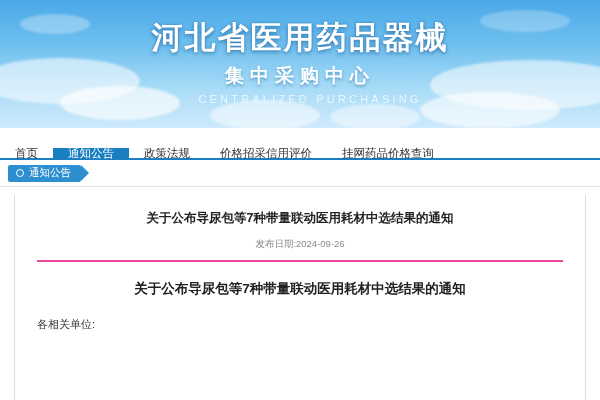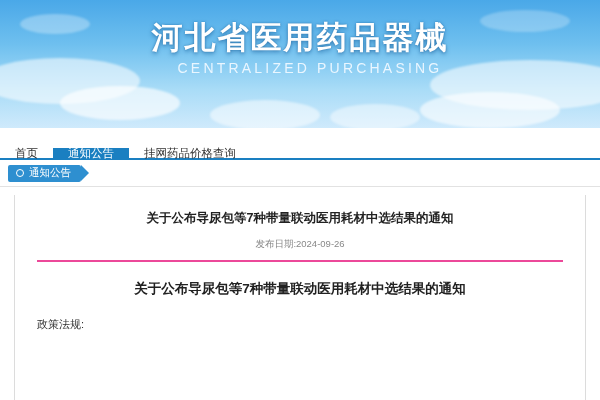--- a/index.html
+++ b/index.html
@@ -61,21 +61,21 @@
   .banner-sub {
     margin-top: 7px;
     font-size: 19px;
     font-weight: bold;
     letter-spacing: 6px;
     color: #ffffff;
     text-shadow: 0 2px 3px rgba(20,90,150,0.45);
   }
   .banner-en {
     margin-top: 4px;
-    font-size: 14px;
+    font-size: 11px;
     letter-spacing: 3.2px;
     color: #eaf6ff;
     padding-left: 20px;
   }
 
   
   .nav {
     display: flex;
     align-items: stretch;
     height: 30px;
@@ -188,39 +188,42 @@
     <div class="cloud c8"></div>
     <div class="cloud c1"></div>
     <div class="cloud c3"></div>
     <div class="cloud c5"></div>
     <div class="cloud c6"></div>
     <div class="cloud c2"></div>
     <div class="cloud c4"></div>
 
     <div class="banner-inner">
       <div class="banner-title">河北省医用药品器械</div>
+      <div class="banner-sub">集中采购中心</div>
       <div class="banner-en">CENTRALIZED PURCHASING</div>
     </div>
   </div>
 
   <div class="nav">
     <div class="nav-item">首页</div>
     <div class="nav-item active">通知公告</div>
+    <div class="nav-item">政策法规</div>
+    <div class="nav-item">价格招采信用评价</div>
     <div class="nav-item">挂网药品价格查询</div>
     <div class="nav-spacer"></div>
   </div>
 
   <div class="crumb-wrap">
     <div class="crumb">
       <span class="crumb-dot"></span>
       <span>通知公告</span>
     </div>
   </div>
 
   <div class="content">
     <div class="doc-title">关于公布导尿包等7种带量联动医用耗材中选结果的通知</div>
     <div class="doc-date">发布日期:2024-09-26</div>
     <div class="body-title">关于公布导尿包等7种带量联动医用耗材中选结果的通知</div>
-    <div class="body-p">政策法规:</div>
+    <div class="body-p">各相关单位:</div>
 
   </div>
 
 </div>
 
 </body></html>

